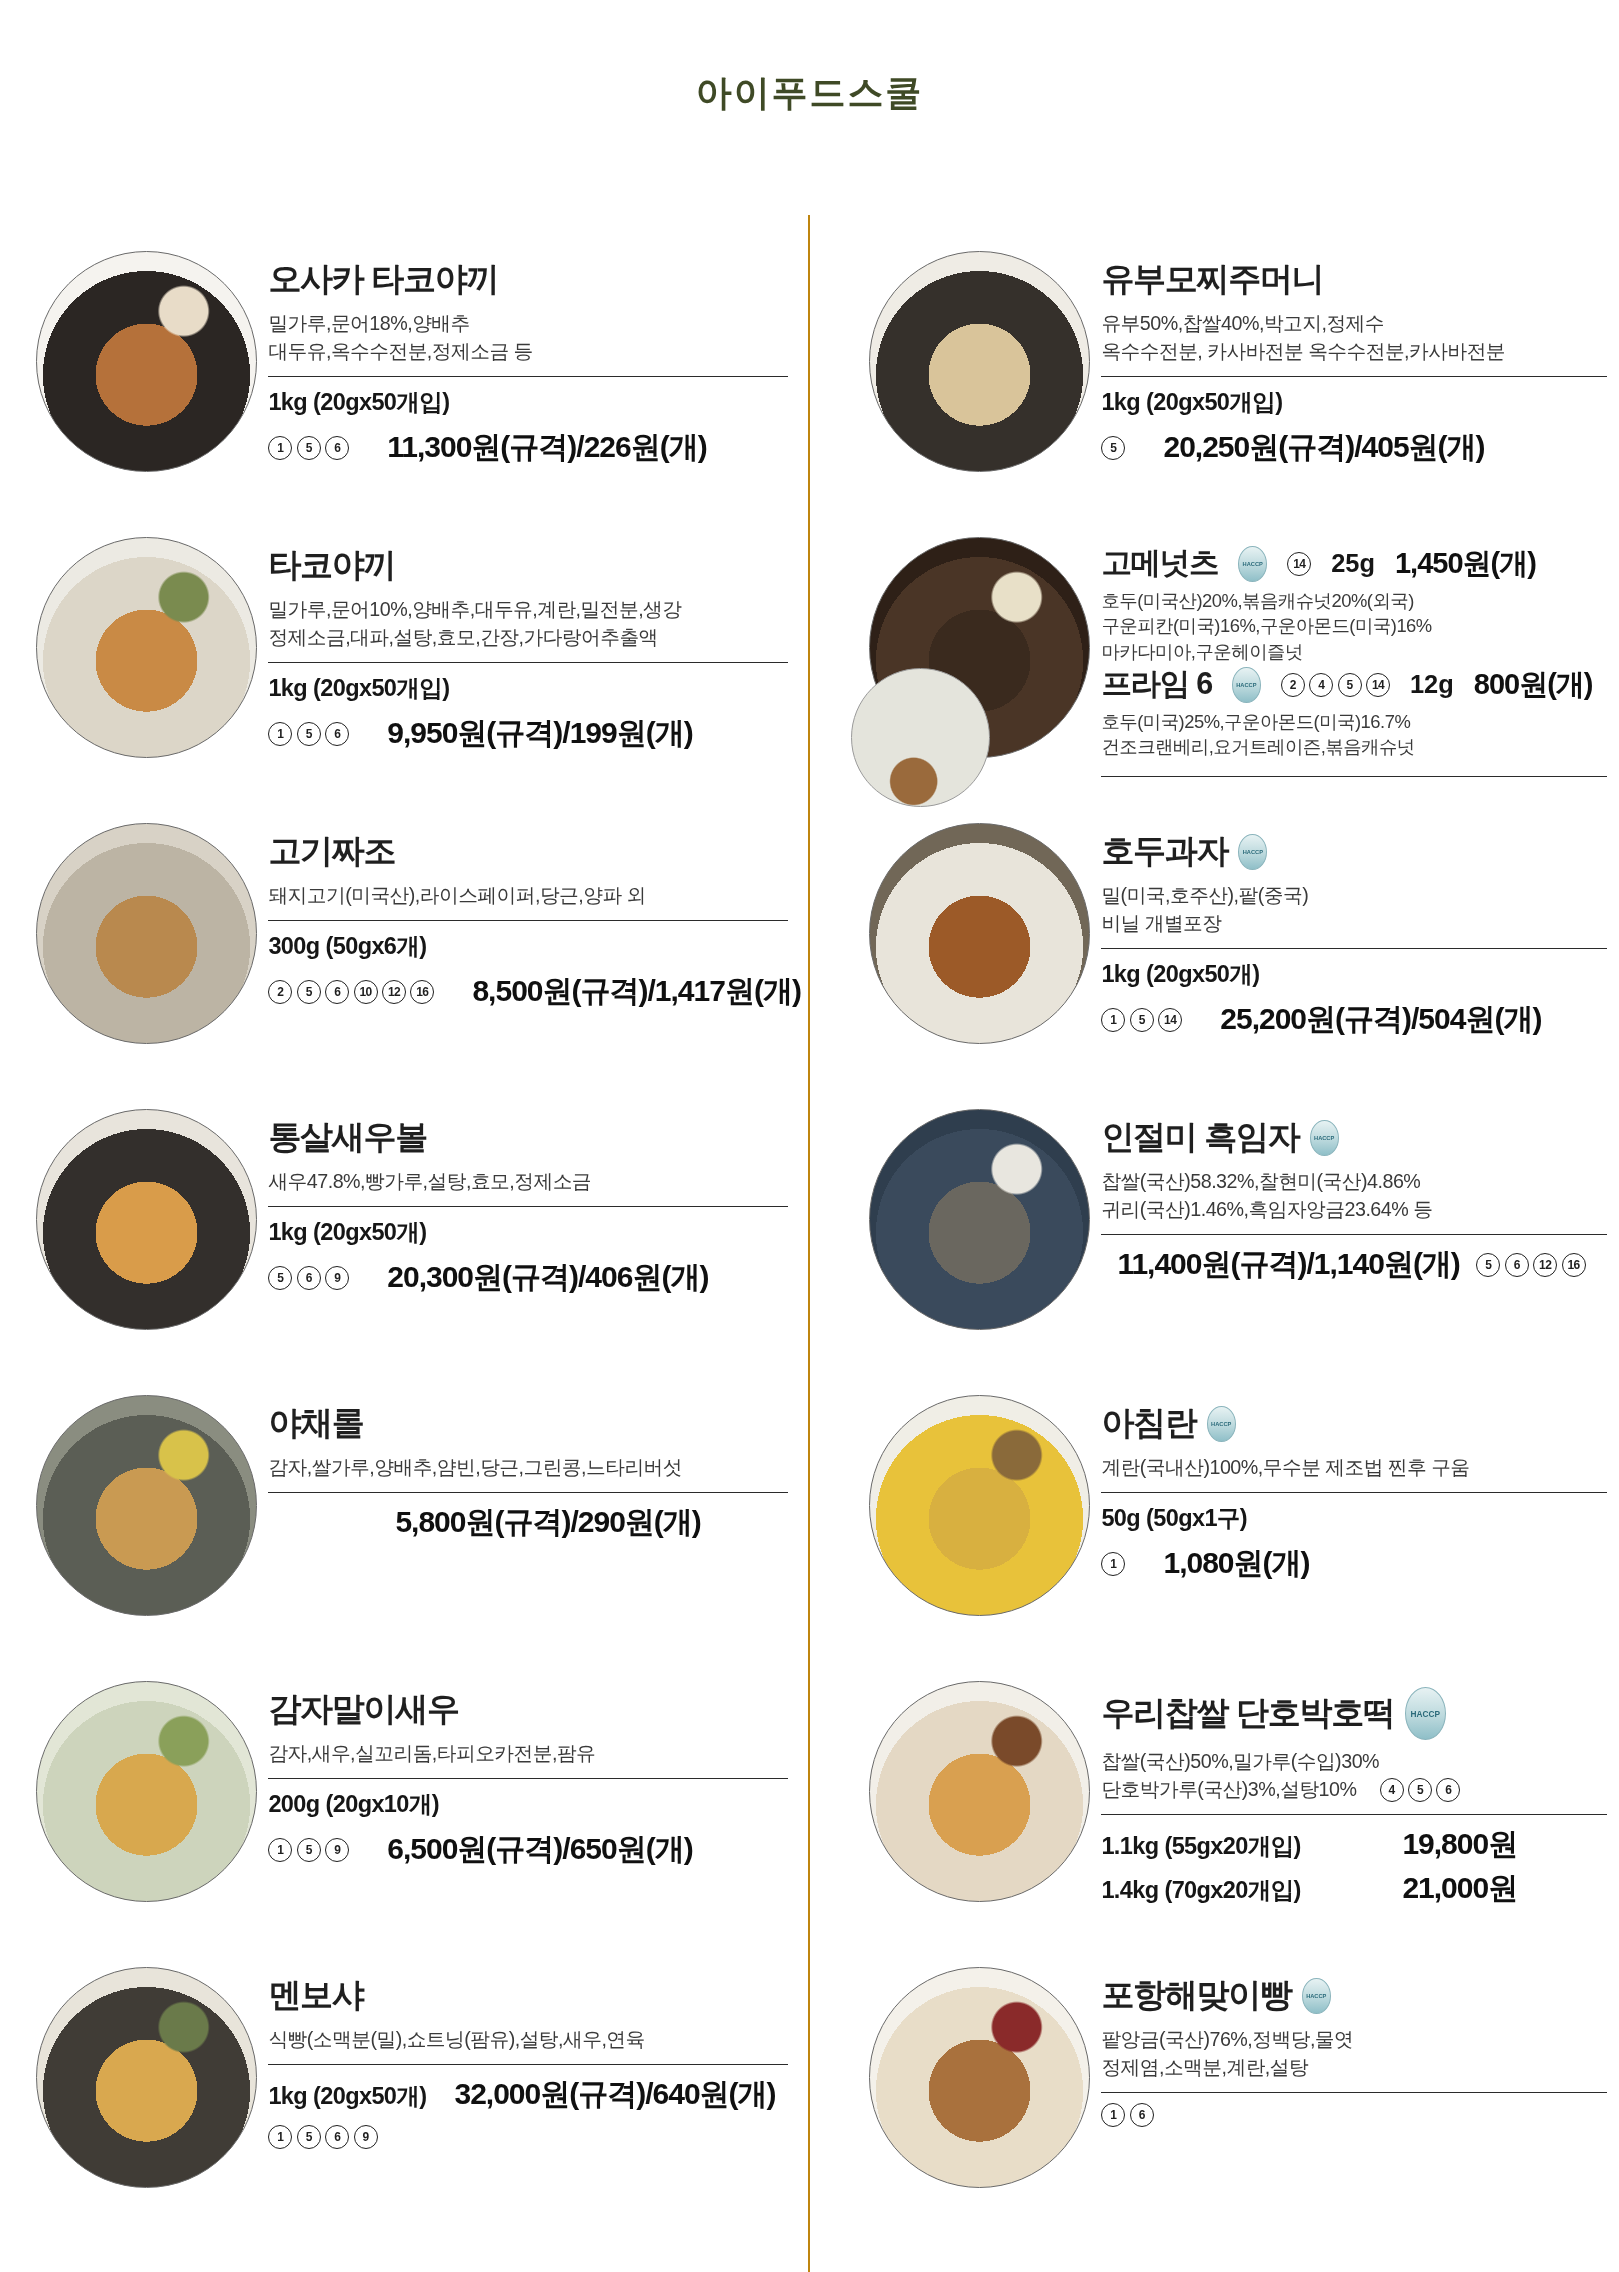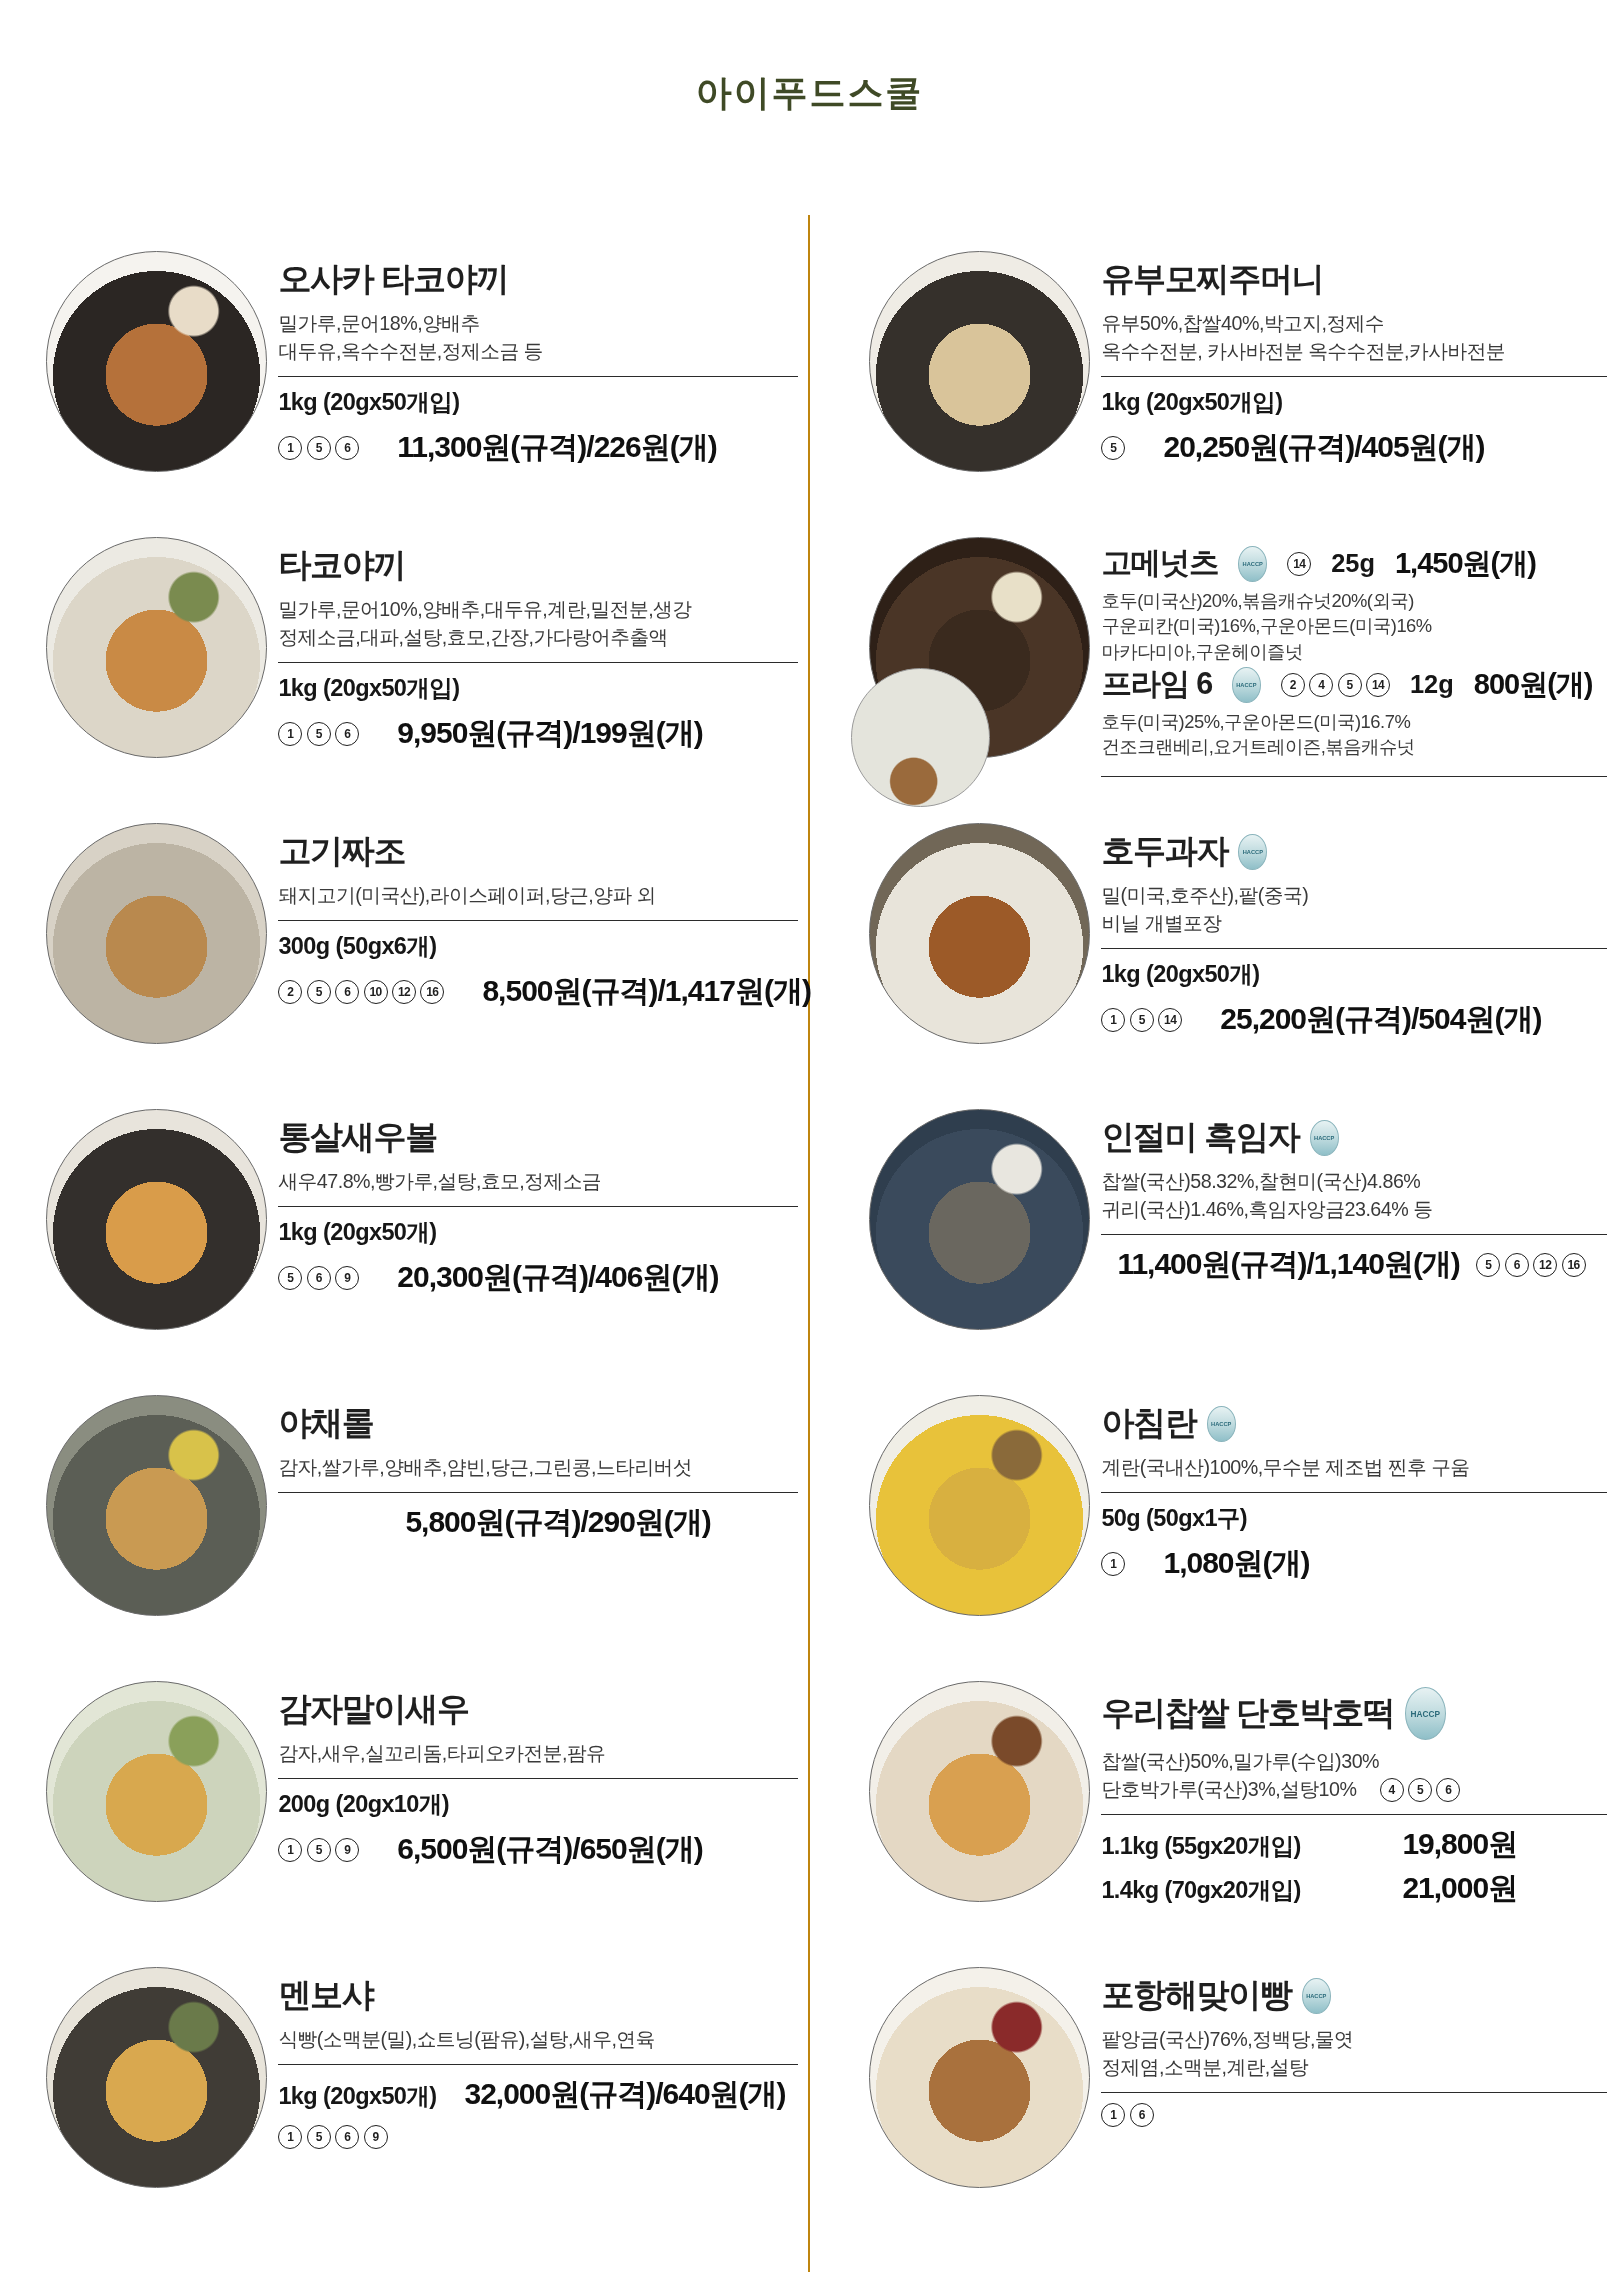--- a/index.html
+++ b/index.html
@@ -3,21 +3,21 @@
 <meta charset="utf-8">
 <style>
   html,body{margin:0;padding:0;background:#ffffff;}
   .page{position:relative;width:1619px;height:2273px;background:#fff;overflow:hidden;
         font-family:"Liberation Sans", sans-serif;color:#222;}
   .header{position:absolute;top:69px;left:0;width:100%;text-align:center;
           font-family:"DejaVu Serif", serif;font-weight:bold;font-size:36px;
           color:#3f4a26;letter-spacing:1.9px;}
   .vline{position:absolute;left:808px;top:215px;width:1.9px;height:2058px;background:#bf850f;}
   .col{position:absolute;top:251px;display:flex;flex-direction:column;}
-  .col-left{left:46px;width:752px;}
+  .col-left{left:36px;width:752px;}
   .col-right{left:869px;width:738px;}
   .item{height:286px;display:flex;gap:11.4px;align-items:flex-start;}
   .pimg{width:219px;height:219px;flex:0 0 219px;border-radius:50%;
         border:0.6px solid #6a6a6a;position:relative;}
   .pimg2{position:absolute;left:-19px;bottom:-50px;width:137px;height:137px;
          border-radius:50%;border:0.6px solid #9a9a9a;}
   .ptext{flex:1;padding-top:6.3px;min-width:0;}
   .t-line{display:flex;align-items:center;gap:10.2px;margin:0 0 7.6px 0;flex-wrap:nowrap;}
   .title{font-size:33px;font-weight:bold;color:#1f1f1f;letter-spacing:-1.3px;white-space:nowrap;}
   .ing{font-size:19.7px;color:#3a3a3a;line-height:1.42;letter-spacing:-0.5px;}

